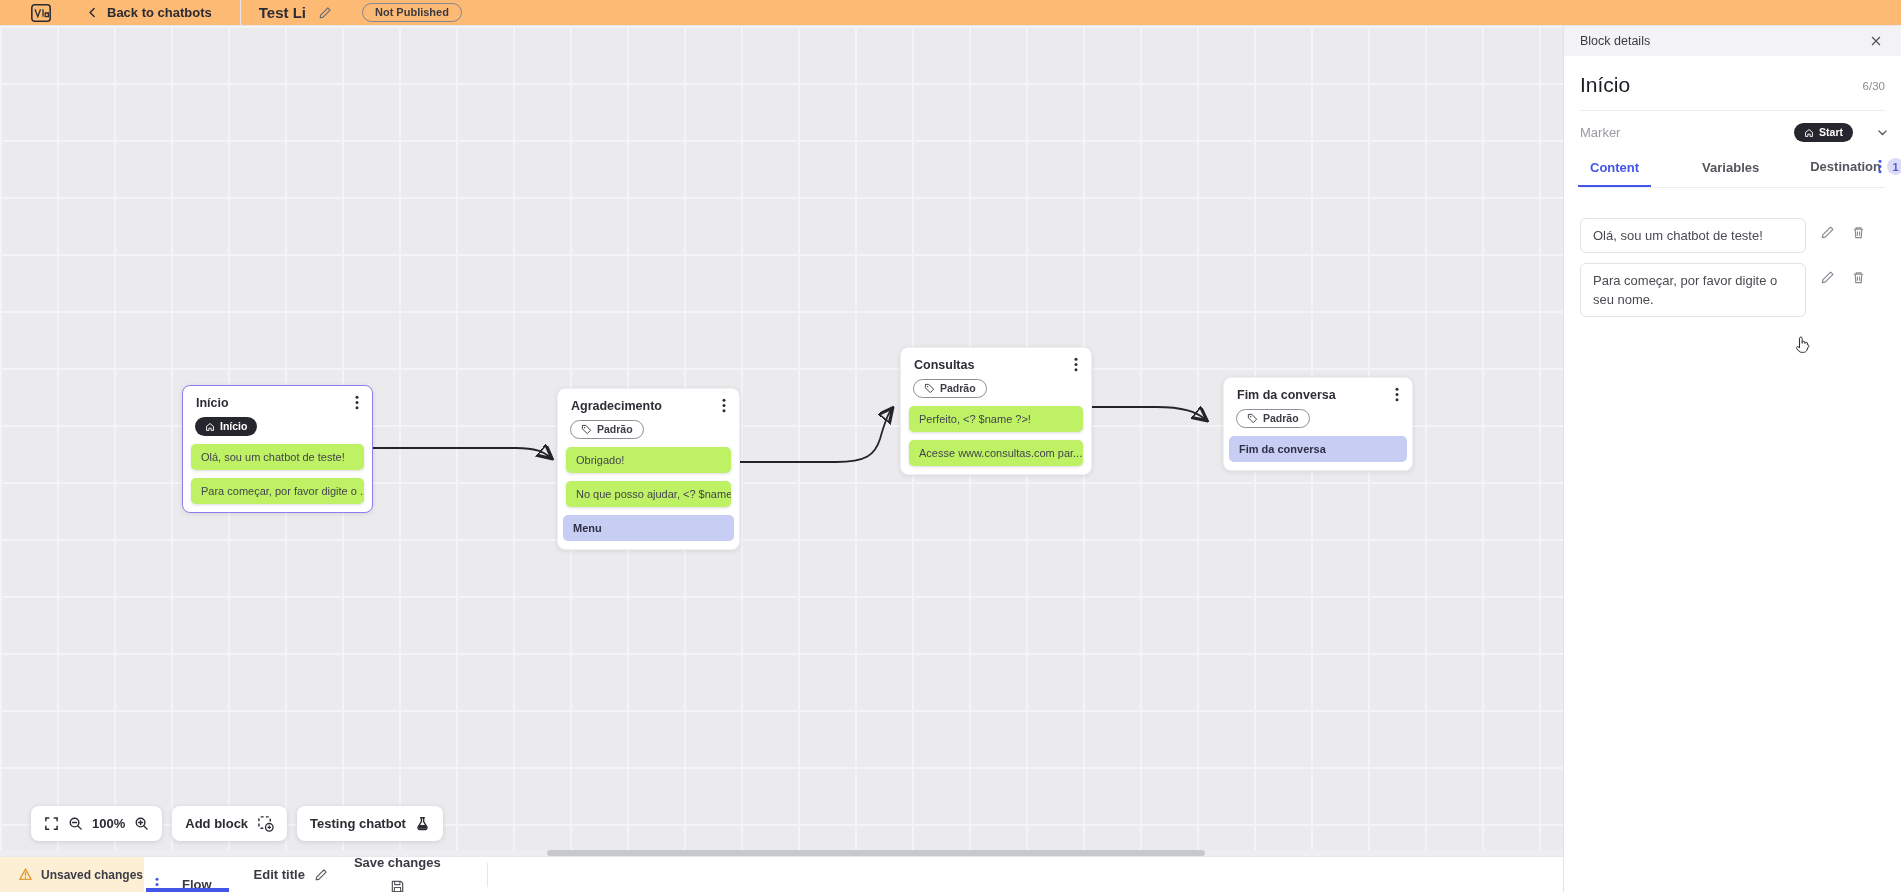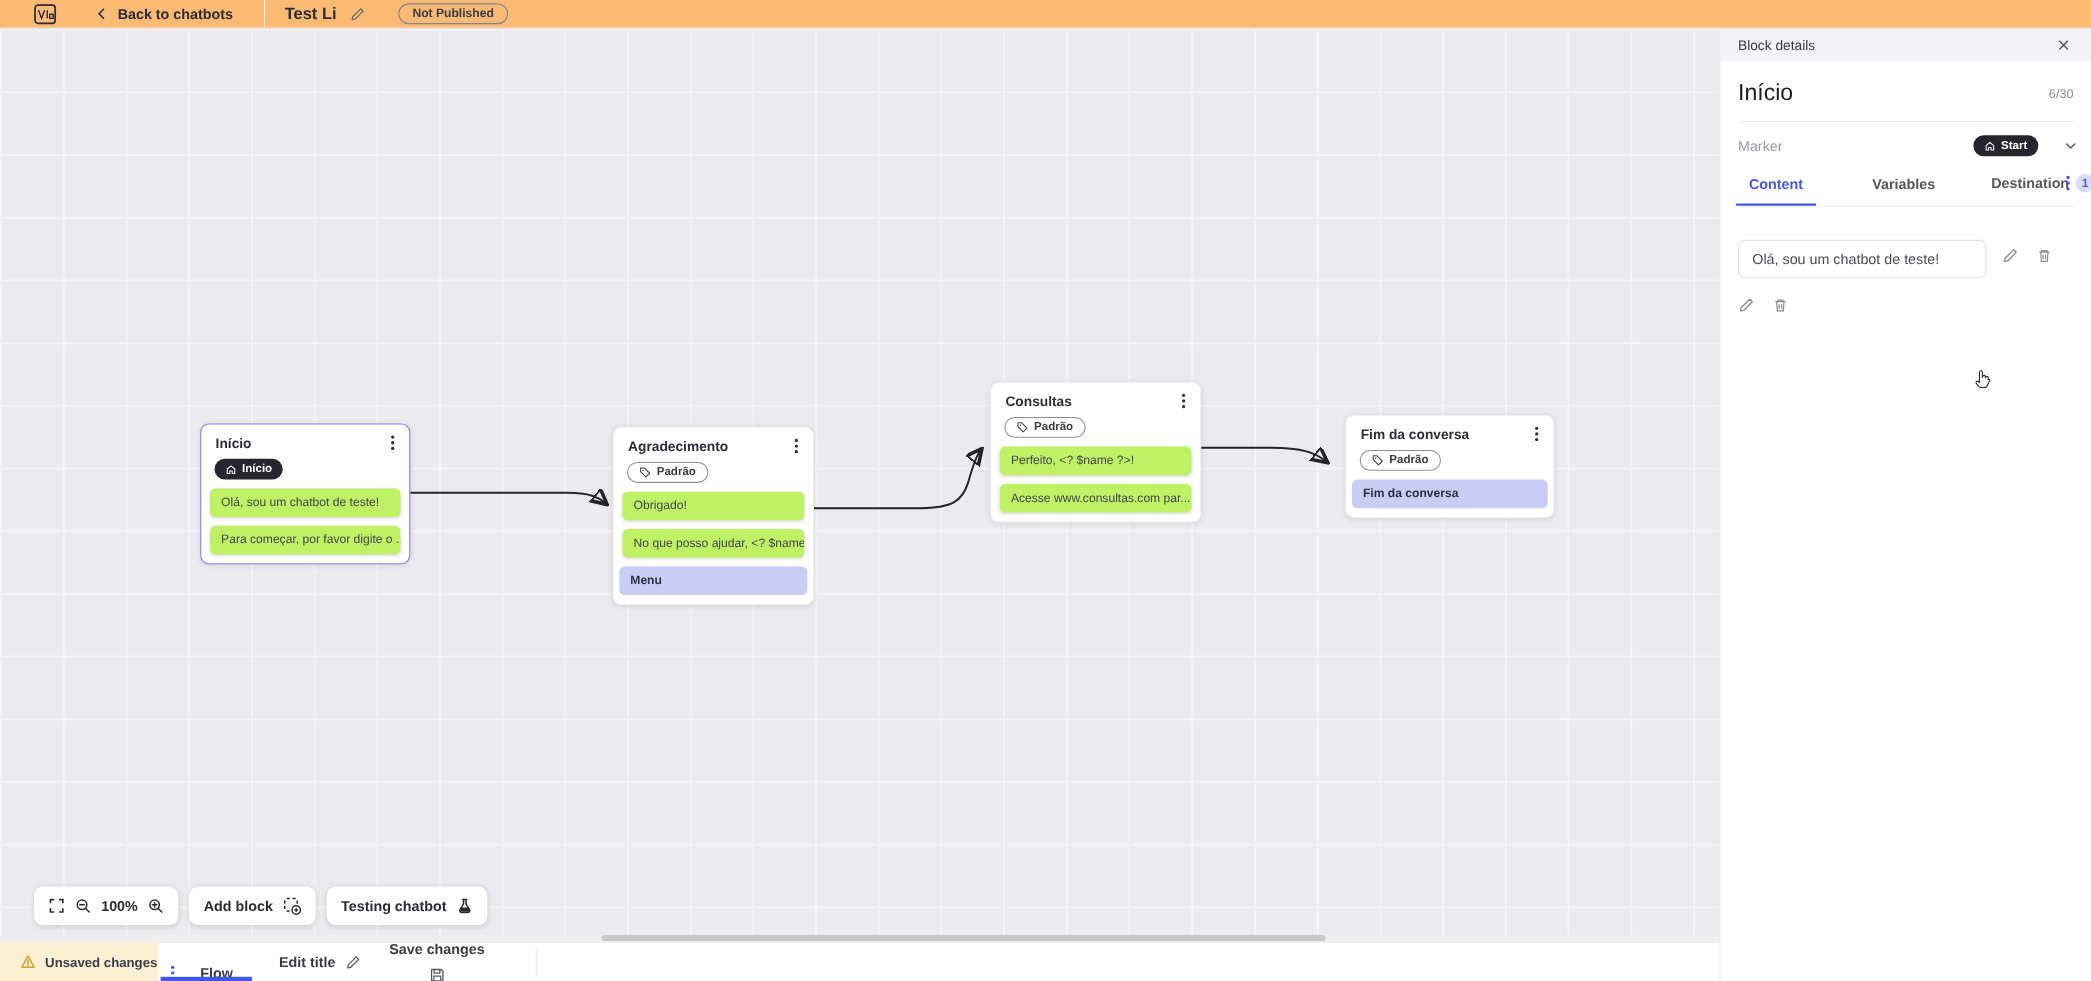--- a/index.html
+++ b/index.html
@@ -352,20 +352,21 @@
       </span>
       <span class="ic">
         <svg width="15" height="15" viewBox="0 0 16 16">
             <path d="M3 4.5h10 M5.5 4.5V3h5v1.5 M4.5 4.5l.6 9h5.8l.6-9 M6.8 7v4.5 M9.2 7v4.5" fill="none" stroke="currentColor" stroke-width="1.2"></path>
           </svg>
       </span>
     </div>
   </div>
 
   <div class="msg-row">
+    <div class="msg-box">Para começar, por favor digite o seu nome.</div>
     <div class="msg-icons">
       <span class="ic">
         <svg width="15" height="15" viewBox="0 0 16 16">
             <path d="M11.3 2.2l2.5 2.5L5.5 13l-3 .5.5-3z" fill="none" stroke="currentColor" stroke-width="1.3" stroke-linejoin="round"></path>
           </svg>
       </span>
       <span class="ic">
         <svg width="15" height="15" viewBox="0 0 16 16">
             <path d="M3 4.5h10 M5.5 4.5V3h5v1.5 M4.5 4.5l.6 9h5.8l.6-9 M6.8 7v4.5 M9.2 7v4.5" fill="none" stroke="currentColor" stroke-width="1.2"></path>
           </svg>

